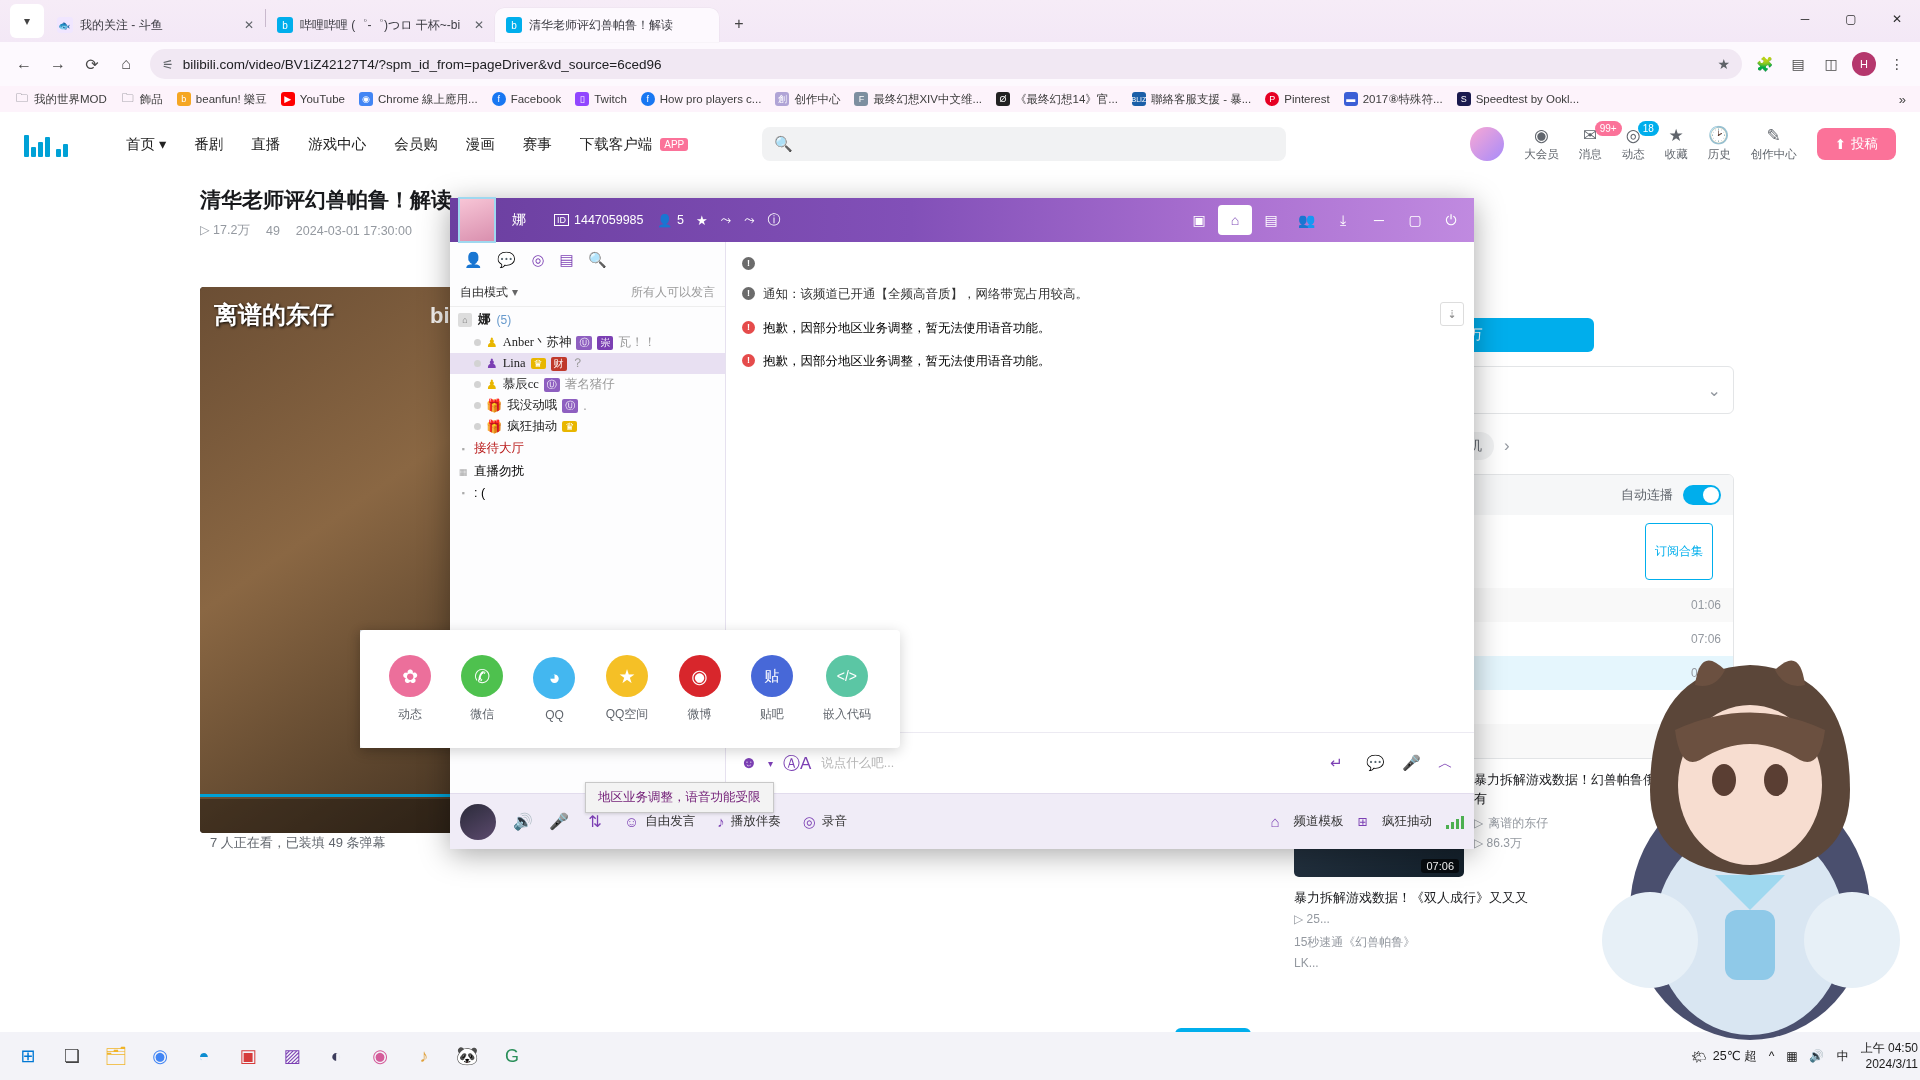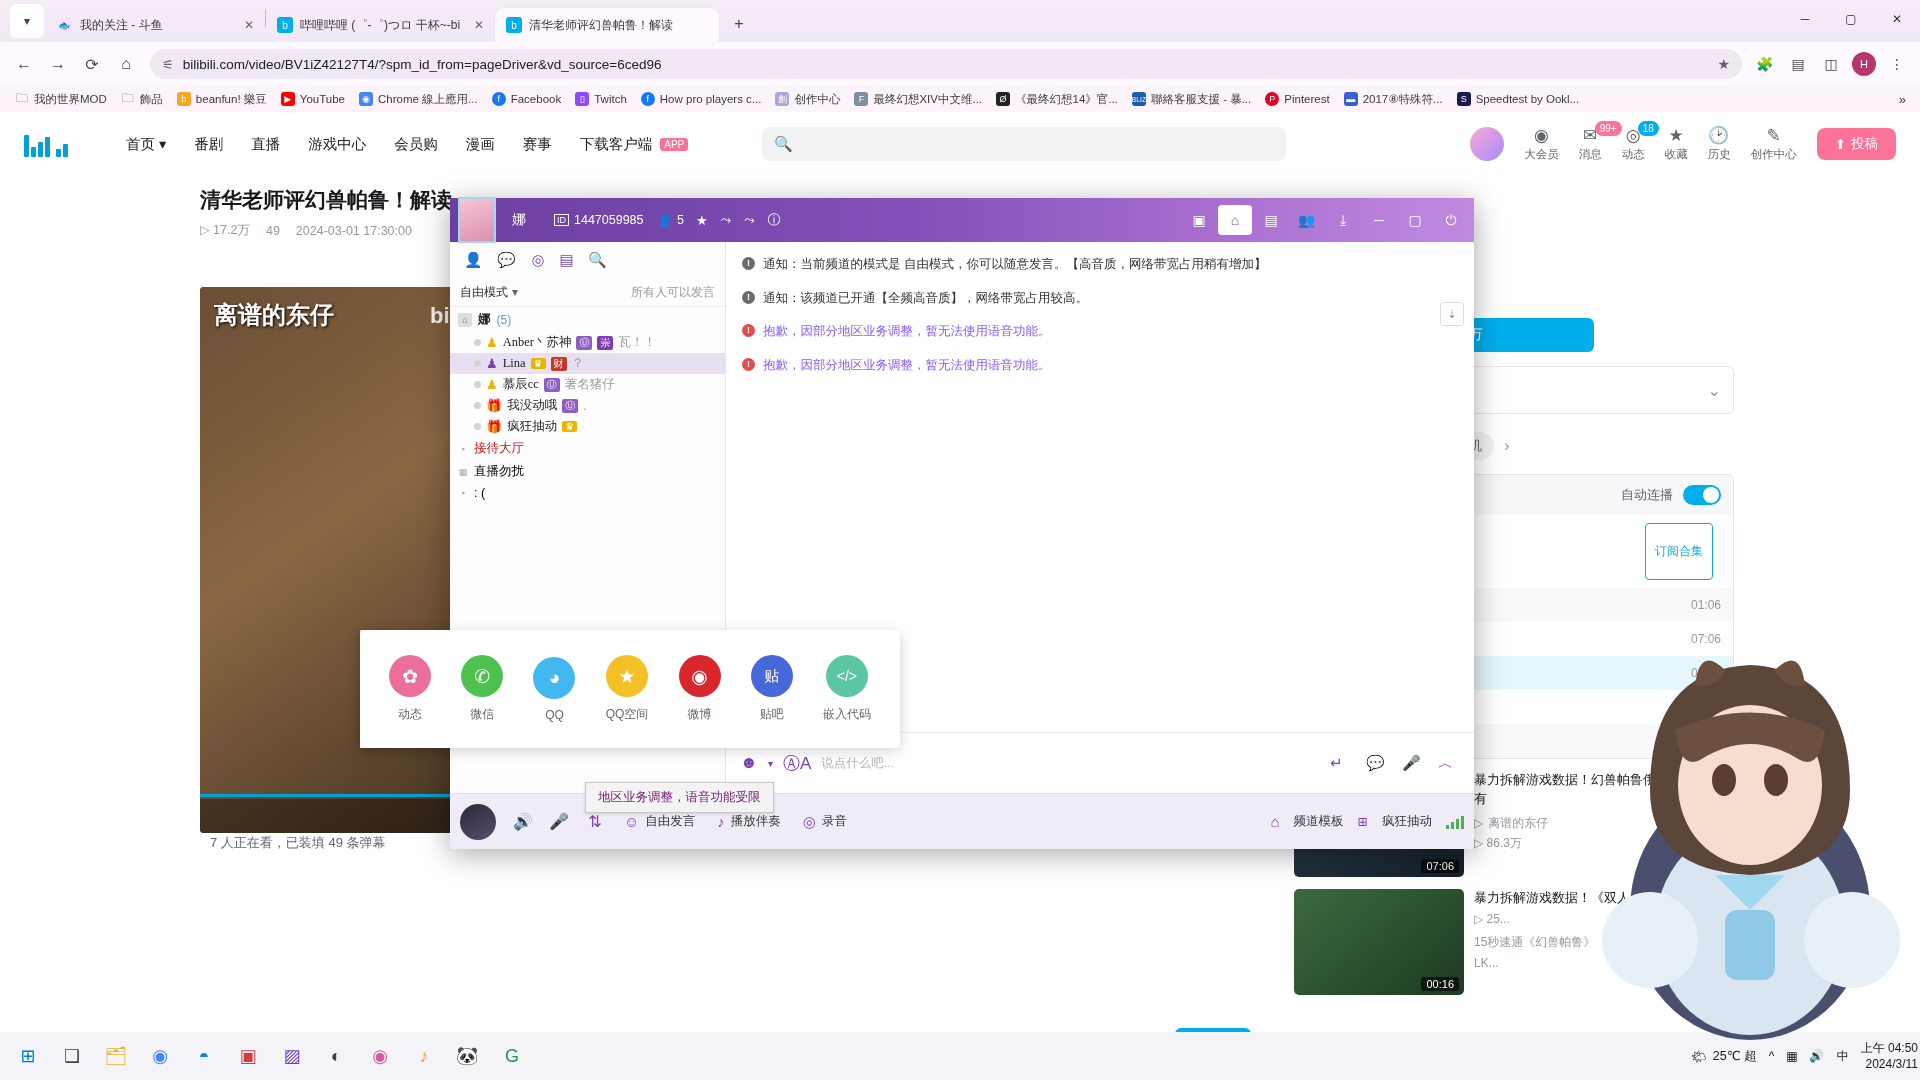--- a/index.html
+++ b/index.html
@@ -126,21 +126,21 @@
   .ch-sub{display:flex;align-items:center;gap:6px;padding:3px 8px;font-size:12.5px;}
   .ch-sub .bullet{width:10px;text-align:center;color:#aaa;font-size:9px;}
 
   .yy-right{flex:1;display:flex;flex-direction:column;background:#fff;}
   .yy-msgs{flex:1;padding:14px 16px;position:relative;}
   .msg{display:flex;gap:8px;font-size:12.5px;margin-bottom:16px;line-height:1.4;align-items:flex-start;}
   .msg .bang{width:13px;height:13px;border-radius:50%;flex:0 0 13px;display:flex;align-items:center;justify-content:center;color:#fff;font-size:9px;font-weight:bold;margin-top:1px;}
   .msg.gray .bang{background:#6b6b6b;}
   .msg.gray .txt{color:#333;}
   .msg.red .bang{background:#e54b4b;}
-  .msg.red .txt{color:#8b5cf6;}
+  .msg.red .txt{color:#000000;}
   .scroll-down{position:absolute;right:10px;top:60px;width:22px;height:22px;border:1px solid #ddd;border-radius:3px;display:flex;align-items:center;justify-content:center;color:#888;font-size:11px;background:#fff;}
 
   .yy-inputbar{height:60px;border-top:1px solid #eceaf2;display:flex;align-items:center;padding:0 14px;gap:10px;}
   .yy-inputbar .emo{color:#7b3fb3;font-size:17px;}
   .yy-inputbar .ph{flex:1;color:#b5b5b5;font-size:12.5px;}
   .yy-inputbar .ric{color:#7b3fb3;font-size:15px;padding:0 7px;}
   .yy-inputbar .mic-red{color:#e54b4b;font-size:15px;}
 
   .yy-footer{height:55px;background:#f0ecf7;border-top:1px solid #e2dced;display:flex;align-items:center;padding:0 10px;gap:6px;}
   .yy-footer .fav{width:36px;height:36px;border-radius:50%;background:linear-gradient(150deg,#2b2b3a,#5c4a6e);margin-right:6px;}
@@ -462,23 +462,20 @@
           <div>暴力拆解游戏数据！幻兽帕鲁俄罗斯转盘》只有</div>
           <div class="rec-up">
               <span>▷</span>
               <span>离谱的东仔</span>
             </div>
           <div class="rec-views"><span>▷</span> <span>86.3万</span></div>
         </div>
       </div>
 
       <div class="rec-card">
-        <div class="rec-thumb" style="background:linear-gradient(140deg,#3b6b3e,#1d3a22);">
-          <span class="dur">00:16</span>
-        </div>
         <div class="rec-info">
           <div>暴力拆解游戏数据！《双人成行》又又又</div>
           <div class="rec-views"><span>▷</span> <span>25...</span></div>
           <div class="rec-up">
               <span>15秒速通《幻兽帕鲁》</span>
             </div>
           <div class="rec-views">LK...</div>
         </div>
       </div>
     </div>
@@ -626,21 +623,20 @@
         <div class="ch-sub">
             <span class="bullet">▪</span>
             <span>: (</span>
           </div>
       </div>
 
       <div class="yy-right">
         <div class="yy-msgs">
           <div class="msg gray">
               <span class="bang">!</span>
-              <span class="txt">通知：当前频道的模式是 自由模式，你可以随意发言。【高音质，网络带宽占用稍有增加】</span>
             </div>
           <div class="msg gray">
               <span class="bang">!</span>
               <span class="txt">通知：该频道已开通【全频高音质】，网络带宽占用较高。</span>
             </div>
           <div class="msg red">
               <span class="bang">!</span>
               <span class="txt">抱歉，因部分地区业务调整，暂无法使用语音功能。</span>
             </div>
           <div class="msg red">

